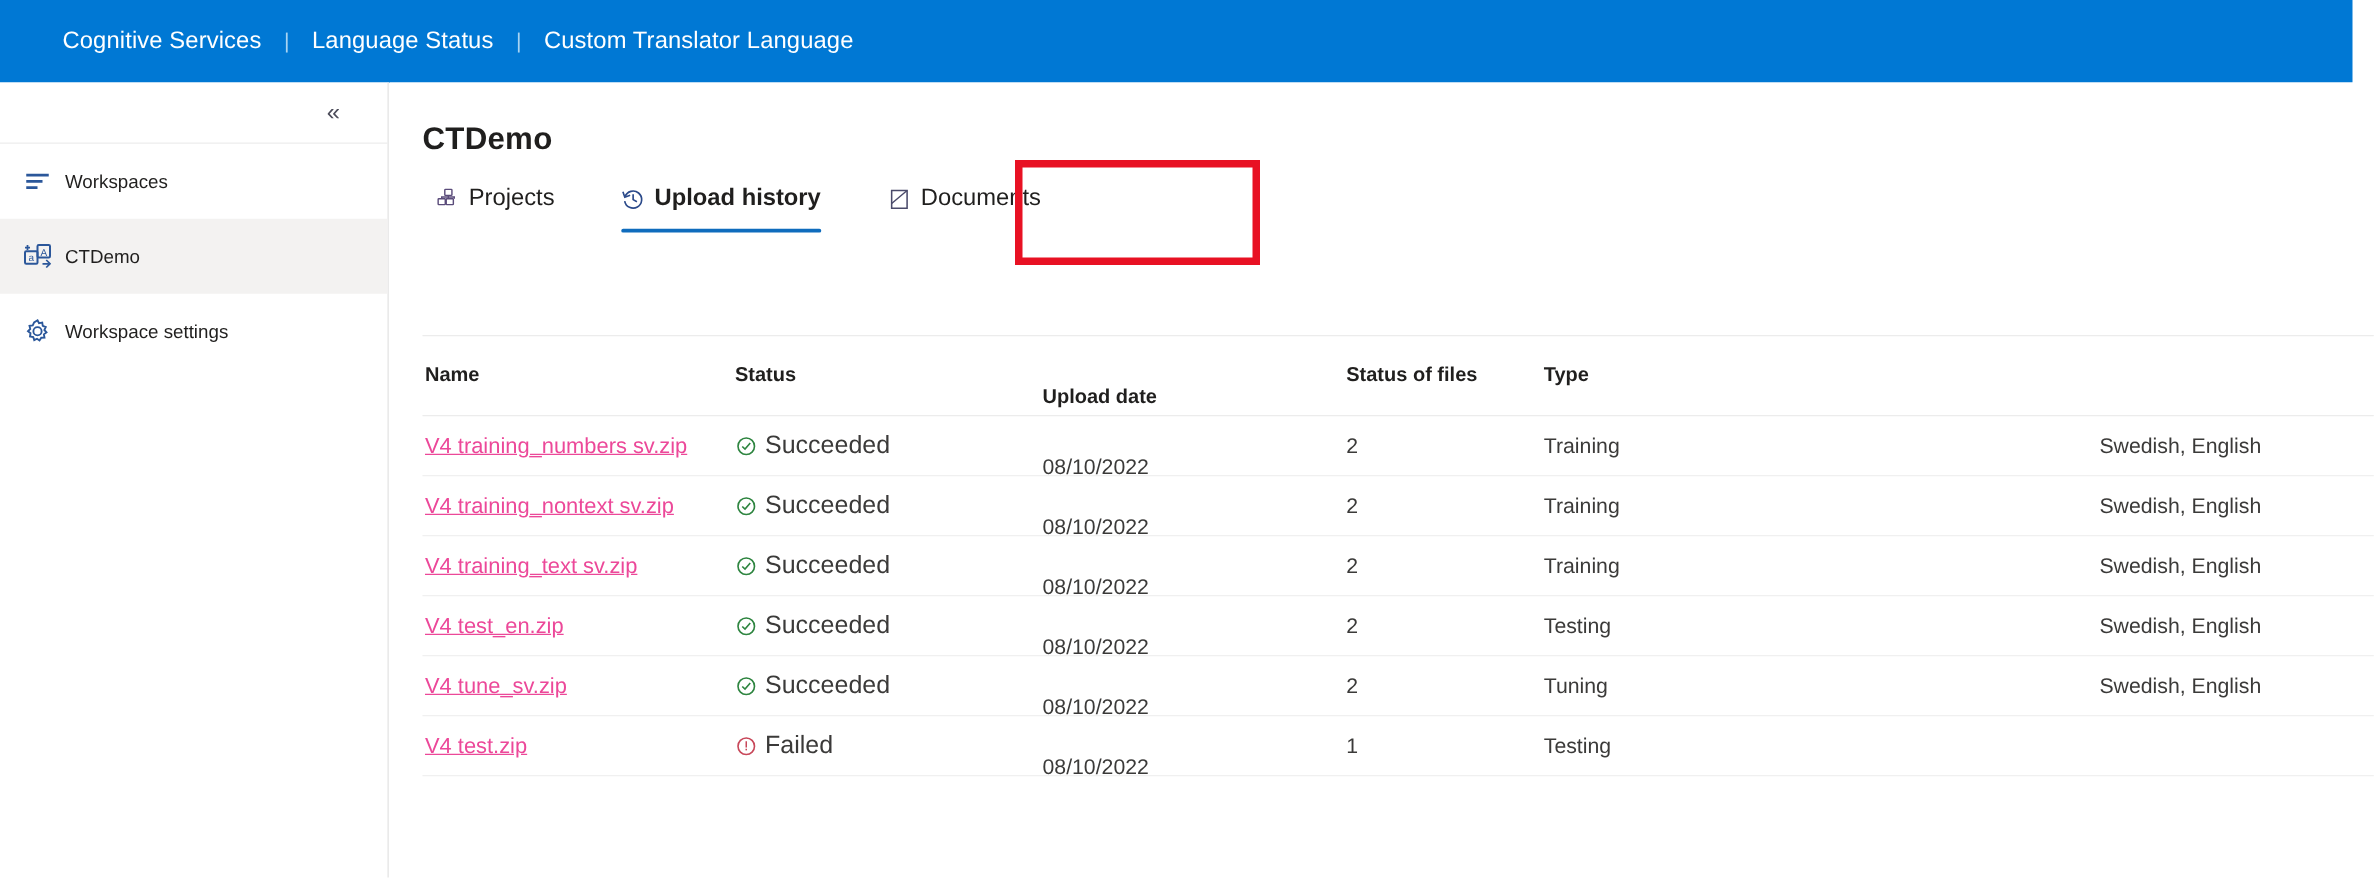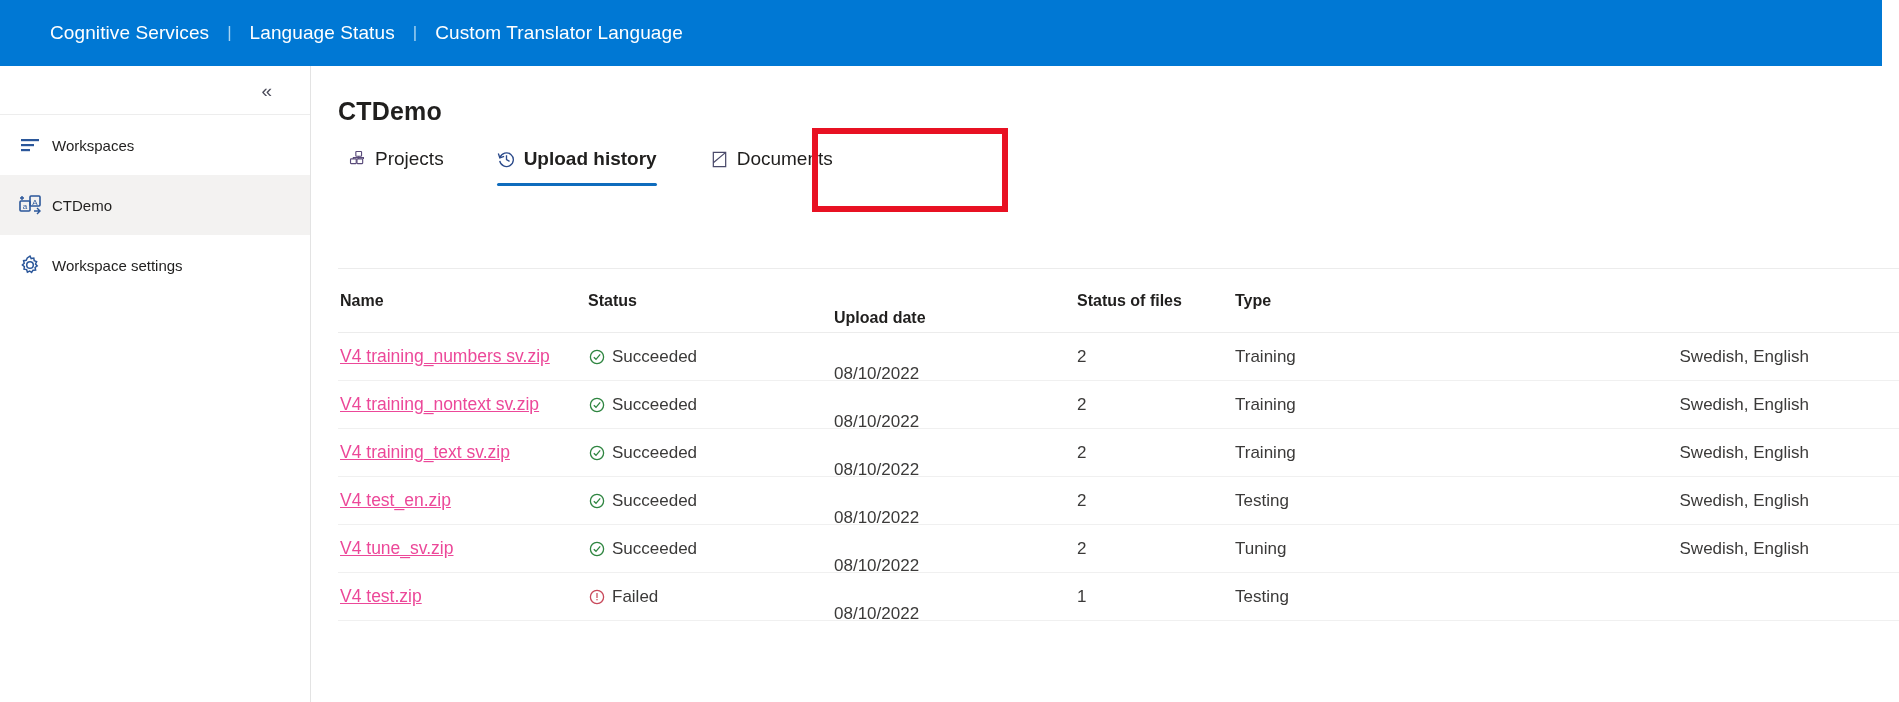--- a/index.html
+++ b/index.html
@@ -210,21 +210,21 @@
     display: flex;
     align-items: center;
   }
   .status-icon {
     width: 17px; height: 17px;
     margin-right: 7px;
     flex: 0 0 auto;
     display: flex; align-items: center; justify-content: center;
   }
   .status-text {
-    font-size: 17px;
+    font-size: 20px;
     color: #3b3a39;
     white-space: nowrap;
   }
 </style>
 </head>
 <body>
 
 <div id="topbar">
   <span class="brand-link">Cognitive Services</span>
   <span class="brand-sep">|</span>

